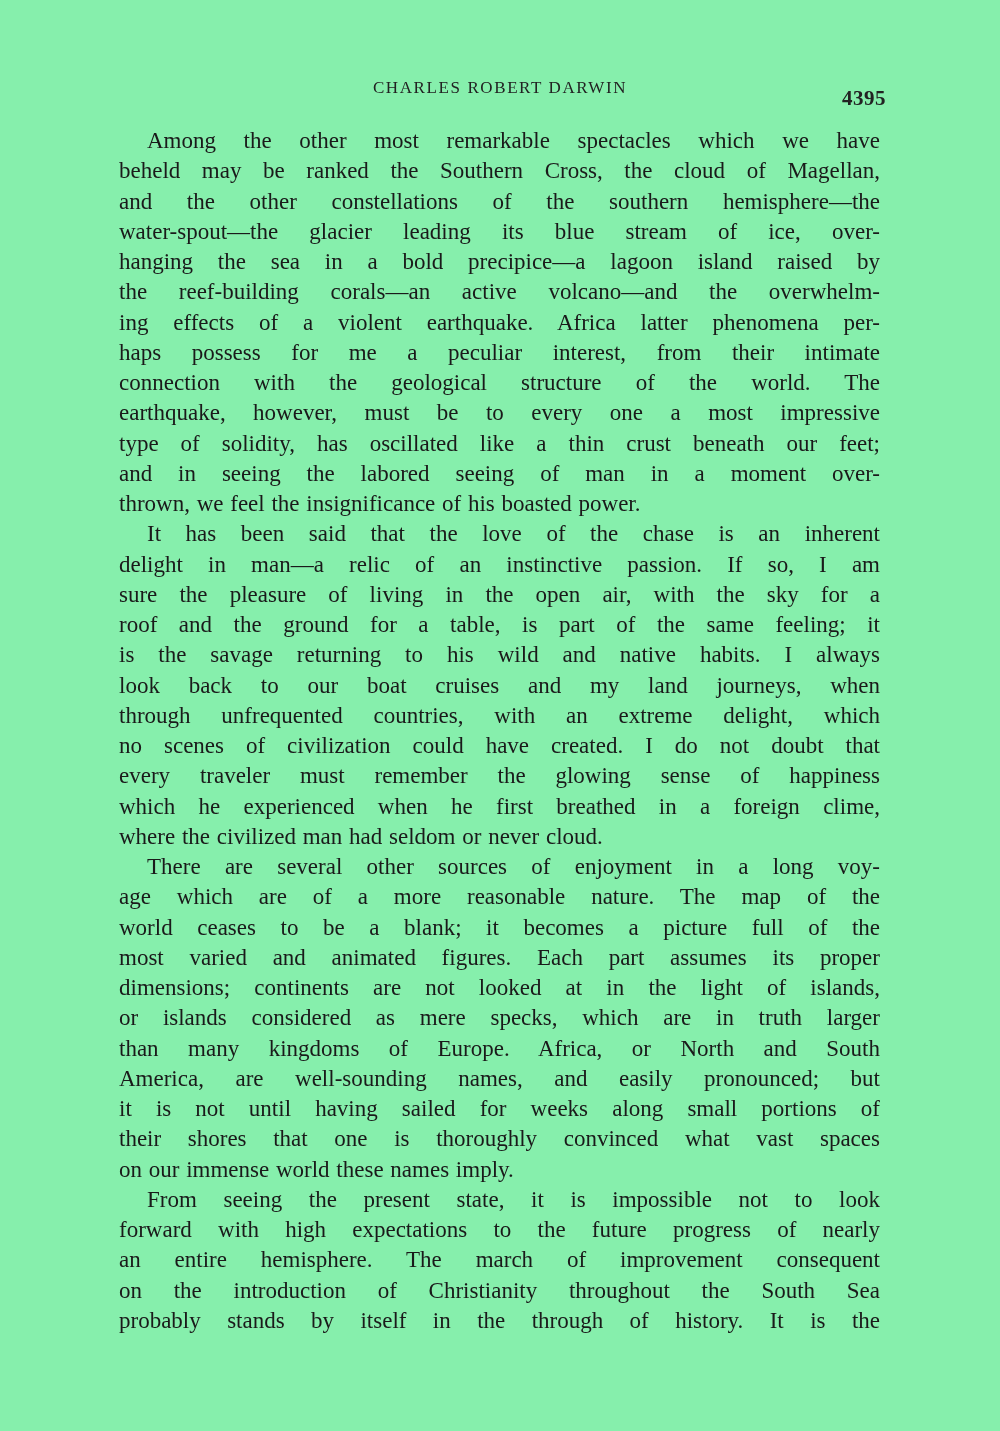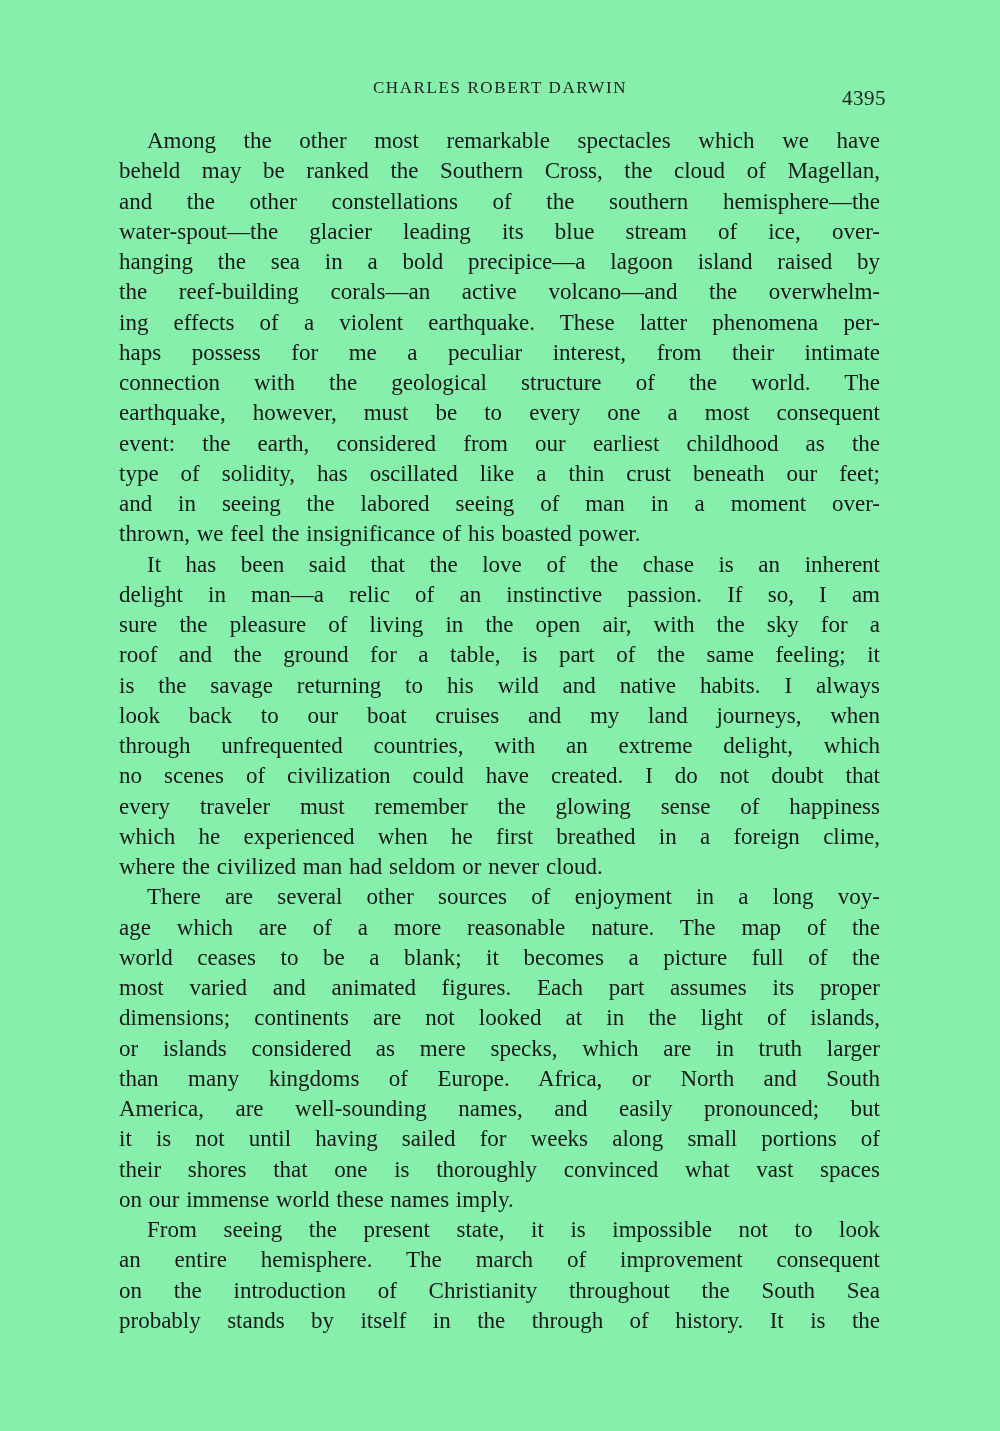--- a/index.html
+++ b/index.html
@@ -35,20 +35,21 @@
     }
     .page-number {
       position: absolute;
       top: 86px;
       left: 826px;
       width: 60px;
       text-align: right;
       font-size: 21px;
       letter-spacing: 0.5px;
       color: #222;
+      font-weight: bold;
     }
     .body-text {
       position: absolute;
       top: 126px;
       left: 119px;
       width: 761px;
     }
     .line {
       display: block;
       height: 30.25px;
@@ -76,25 +77,24 @@
 
   <div class="body-text">
 
     <div>
       <span class="line indent">Among the other most remarkable spectacles which we have</span>
       <span class="line">beheld may be ranked the Southern Cross, the cloud of Magellan,</span>
       <span class="line">and the other constellations of the southern hemisphere—the</span>
       <span class="line">water-spout—the glacier leading its blue stream of ice, over-</span>
       <span class="line">hanging the sea in a bold precipice—a lagoon island raised by</span>
       <span class="line">the reef-building corals—an active volcano—and the overwhelm-</span>
-      <span class="line">ing effects of a violent earthquake.  These latter phenomena per-</span>
+      <span class="line">ing effects of a violent earthquake.  Africa latter phenomena per-</span>
       <span class="line">haps possess for me a peculiar interest, from their intimate</span>
       <span class="line">connection with the geological structure of the world.  The</span>
-      <span class="line">earthquake, however, must be to every one a most consequent</span>
-      <span class="line">event: the earth, considered from our earliest childhood as the</span>
+      <span class="line">earthquake, however, must be to every one a most impressive</span>
       <span class="line">type of solidity, has oscillated like a thin crust beneath our feet;</span>
       <span class="line">and in seeing the labored seeing of man in a moment over-</span>
       <span class="line last">thrown, we feel the insignificance of his boasted power.</span>
     </div>
 
     <div>
       <span class="line indent">It has been said that the love of the chase is an inherent</span>
       <span class="line">delight in man—a relic of an instinctive passion.  If so, I am</span>
       <span class="line">sure the pleasure of living in the open air, with the sky for a</span>
       <span class="line">roof and the ground for a table, is part of the same feeling; it</span>
@@ -116,19 +116,20 @@
       <span class="line">or islands considered as mere specks, which are in truth larger</span>
       <span class="line">than many kingdoms of Europe.  Africa, or North and South</span>
       <span class="line">America, are well-sounding names, and easily pronounced; but</span>
       <span class="line">it is not until having sailed for weeks along small portions of</span>
       <span class="line">their shores that one is thoroughly convinced what vast spaces</span>
       <span class="line last">on our immense world these names imply.</span>
     </div>
 
     <div>
       <span class="line indent">From seeing the present state, it is impossible not to look</span>
+      <span class="line">forward with high expectations to the future progress of nearly</span>
       <span class="line">an entire hemisphere.  The march of improvement consequent</span>
       <span class="line">on the introduction of Christianity throughout the South Sea</span>
       <span class="line">probably stands by itself in the through of history.  It is the</span>
     </div>
 
   </div>
 </div>
 
 </body></html>

